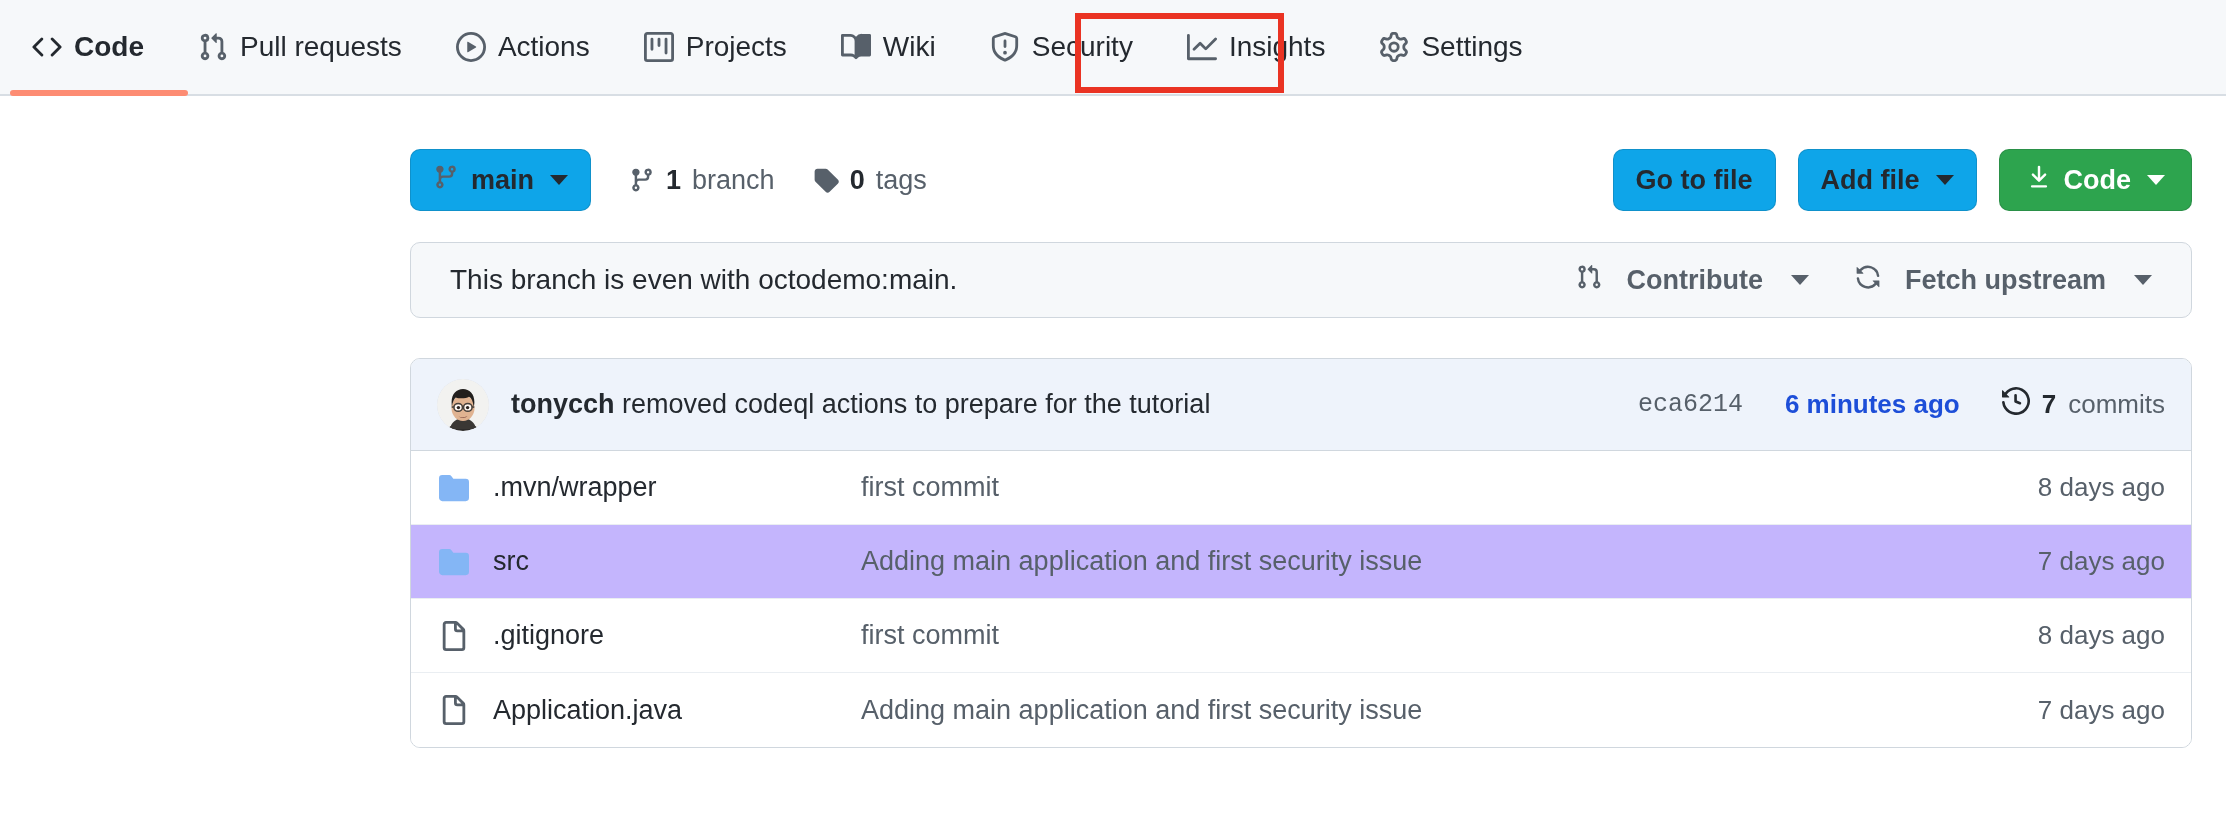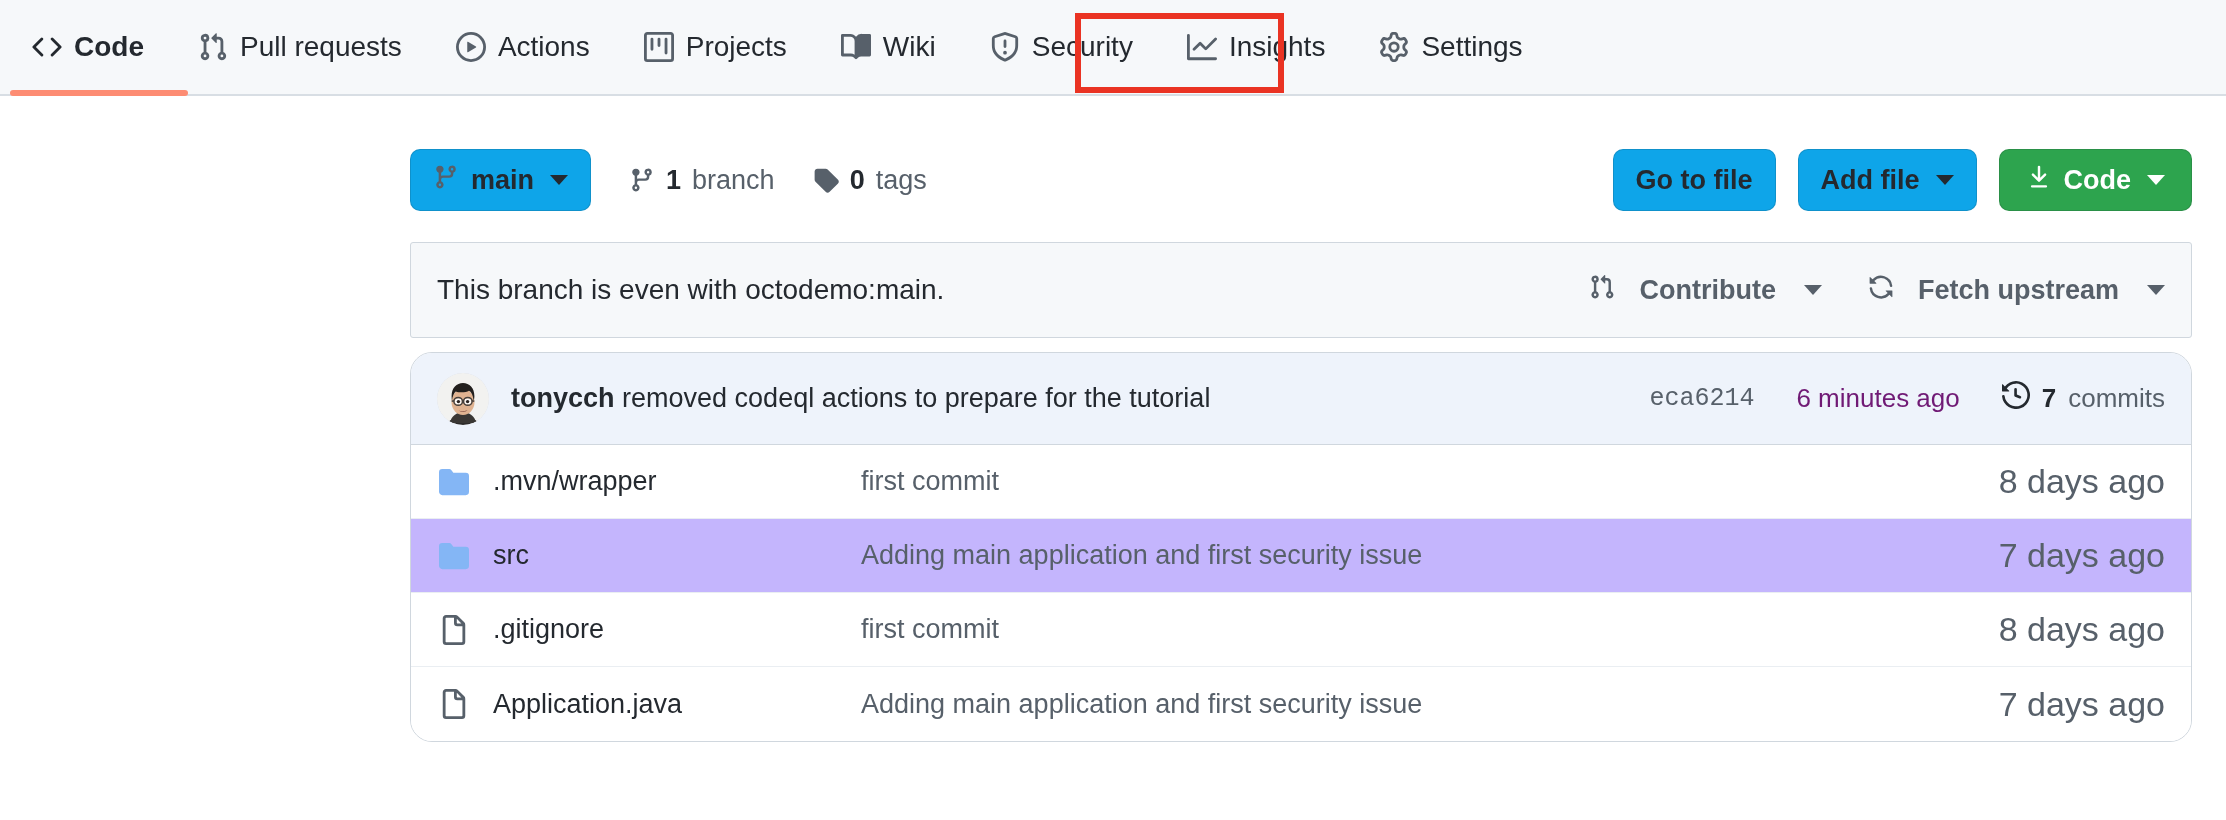--- a/index.html
+++ b/index.html
@@ -124,47 +124,47 @@
     color: #ffffff;
     font-weight: 700;
     padding: 0 26px;
   }
   .btn-green .caret { border-top-color: #ffffff; }
   .btn + .btn { margin-left: 22px; }
 
   
   .notice {
     margin-top: 30px;
-    height: 96px;
+    height: 76px;
     border: 1px solid #d0d7de;
-    border-radius: 3px;
+    border-radius: 10px;
     background: #f6f8fa;
     display: flex;
     align-items: center;
-    padding: 0 26px;
+    padding: 0 39px;
   }
   .notice-text { font-size: 28px; color: #24292f; }
   .notice-action {
     display: inline-flex;
     align-items: center;
     gap: 24px;
     font-size: 27px;
     color: #57606a;
     font-weight: 600;
     cursor: pointer;
     margin-left: 46px;
     white-space: nowrap;
   }
   .notice-action .caret { border-top-color: #57606a; }
 
   
   .file-box {
-    margin-top: 14px;
+    margin-top: 40px;
     border: 1px solid #d0d7de;
-    border-radius: 22px;
+    border-radius: 10px;
     overflow: hidden;
     background: #ffffff;
   }
   .commit-head {
     display: flex;
     align-items: center;
     background: #eef3fb;
     padding: 0 26px;
     height: 92px;
     border-bottom: 1px solid #d0d7de;
@@ -181,21 +181,21 @@
   .commit-msg { font-size: 27px; color: #24292f; }
   .commit-msg .author { font-weight: 700; }
   .commit-right {
     margin-left: auto;
     display: flex;
     align-items: center;
     gap: 42px;
     white-space: nowrap;
   }
   .sha { font-size: 25px; color: #57606a; font-family: "Liberation Mono", monospace; }
-  .when { font-size: 26px; color: #701a75; }
+  .when { font-size: 26px; color: #1d4ed8; font-weight: bold; }
   .commits-link {
     display: inline-flex;
     align-items: center;
     gap: 12px;
     font-size: 26px;
     color: #57606a;
     cursor: pointer;
   }
   .commits-link strong { color: #24292f; font-weight: 700; }
 
@@ -205,21 +205,21 @@
     height: 74px;
     padding: 0 26px;
     border-bottom: 1px solid #eaeef2;
     background: #ffffff;
   }
   .frow.alt { background: #c4b5fd; }
   .frow:last-child { border-bottom: none; }
   .ficon { width: 34px; flex: 0 0 34px; display: flex; align-items: center; justify-content: center; margin-right: 22px; }
   .fname { width: 368px; font-size: 27px; color: #24292f; cursor: pointer; overflow: hidden; white-space: nowrap; }
   .fmsg { flex: 1; font-size: 27px; color: #57606a; cursor: pointer; overflow: hidden; white-space: nowrap; }
-  .fdate { font-size: 34px; color: #57606a; text-align: center; white-space: nowrap; }
+  .fdate { font-size: 26px; color: #57606a; text-align: center; white-space: nowrap; }
 </style>
 </head>
 <body>
 
 <div id="root">
 
   <div class="repo-nav">
 
     <div class="nav-tab active">
       <span class="nav-ico">

